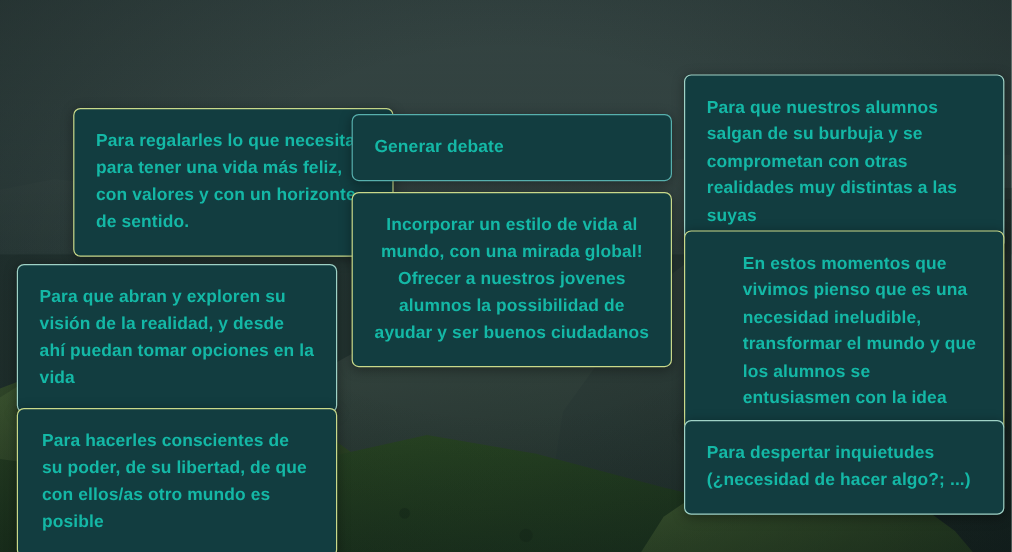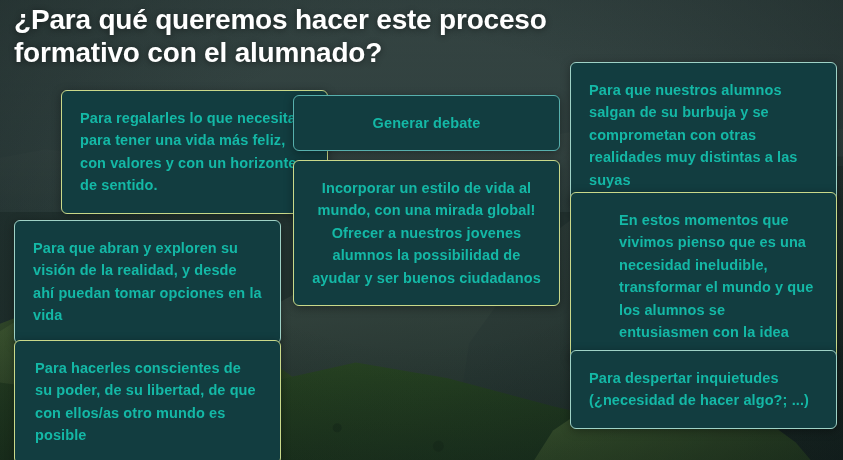--- a/index.html
+++ b/index.html
@@ -150,21 +150,21 @@
   .post-body {
     color: #14b8a6;
     font-size: 14.5px;
     line-height: 1.55;
     font-weight: 600;
     letter-spacing: .1px;
     white-space: pre-line;
   }
   
   .b-lime  { border: 1px solid #c9d98a; }
-  .b-teal  { border: 1px solid #57b0ad; text-align: center; }
+  .b-teal  { border: 1px solid #57b0ad; }
   .b-pale  { border: 1px solid #9fd2c6; }
 </style>
 </head>
 <body>
 
 <div id="board">
 
   <div class="bg-photo">
     <div class="bg-sky"></div>
     <div class="bg-haze-ridge"></div>
@@ -173,22 +173,20 @@
     <div class="bg-rock-right-shade"></div>
     <div class="bg-green-left"></div>
     <div class="bg-green-left-hi"></div>
     <div class="bg-green-fore"></div>
     <div class="bg-green-right-knoll"></div>
     <div class="bg-speckle"></div>
     <div class="bg-wash"></div>
     <div class="bg-vignette"></div>
   </div>
 
-  <h1 class="board-title">¿Para qué queremos hacer este proceso
-formativo con el alumnado?</h1>
 
   <div class="columns" id="columns">
       <div class="column col-0">
         <div class="post b-lime" style="top: 90px; min-height: 120px; margin-left: 47px;">
           <div class="post-body">Para regalarles lo que necesitan para tener una vida más feliz, con valores y con un horizonte de sentido.</div>
         </div>
         <div class="post b-pale" style="top: 220px; min-height: 84px;">
           <div class="post-body">Para que abran y exploren su visión de la realidad, y desde ahí puedan tomar opciones en la vida</div>
         </div>
         <div class="post b-lime" style="top: 340px; min-height: 84px; padding-left: 20px;">

